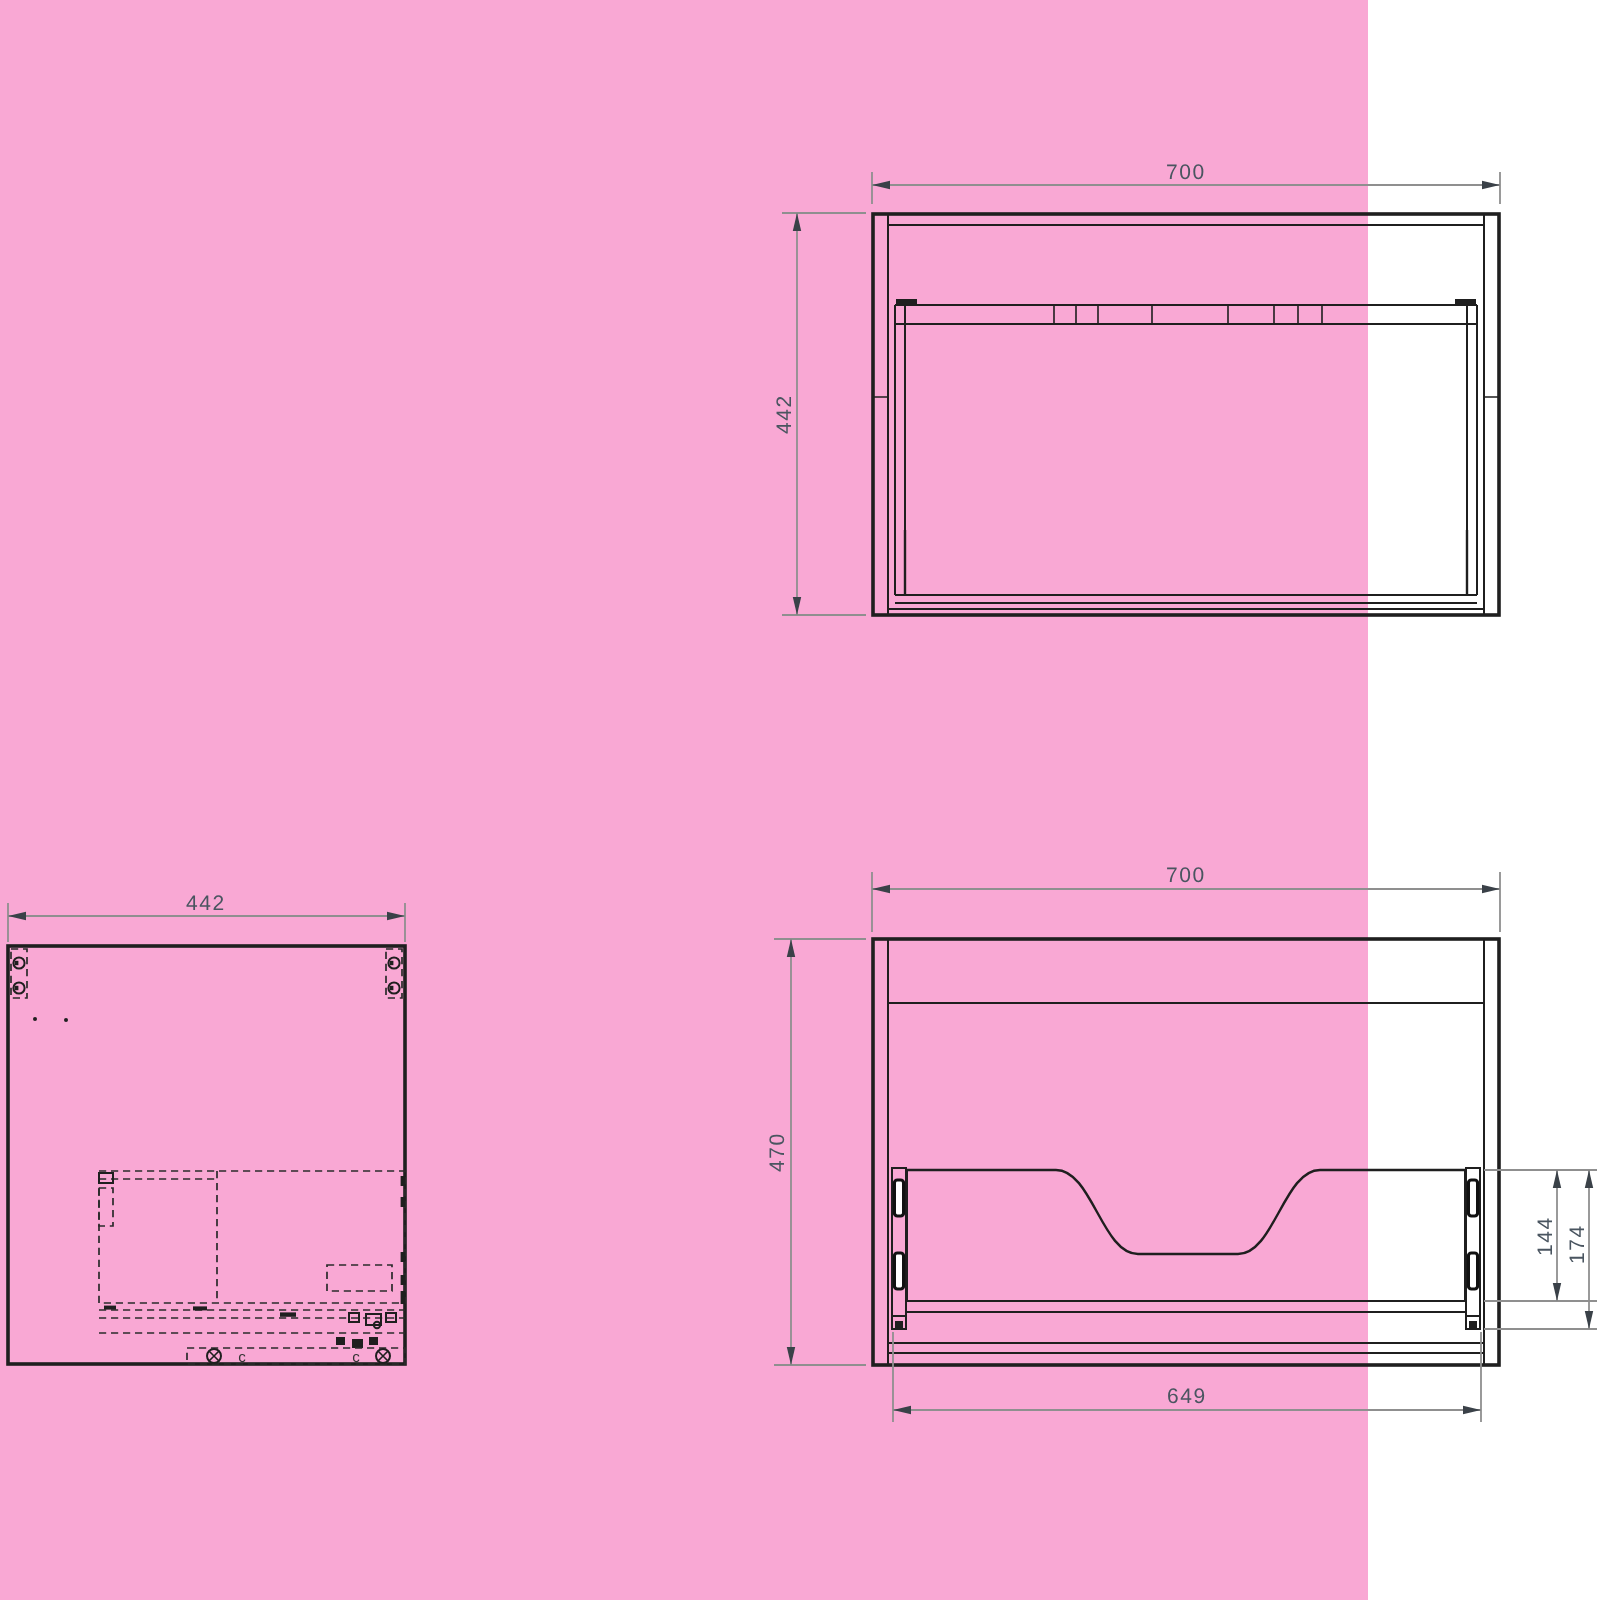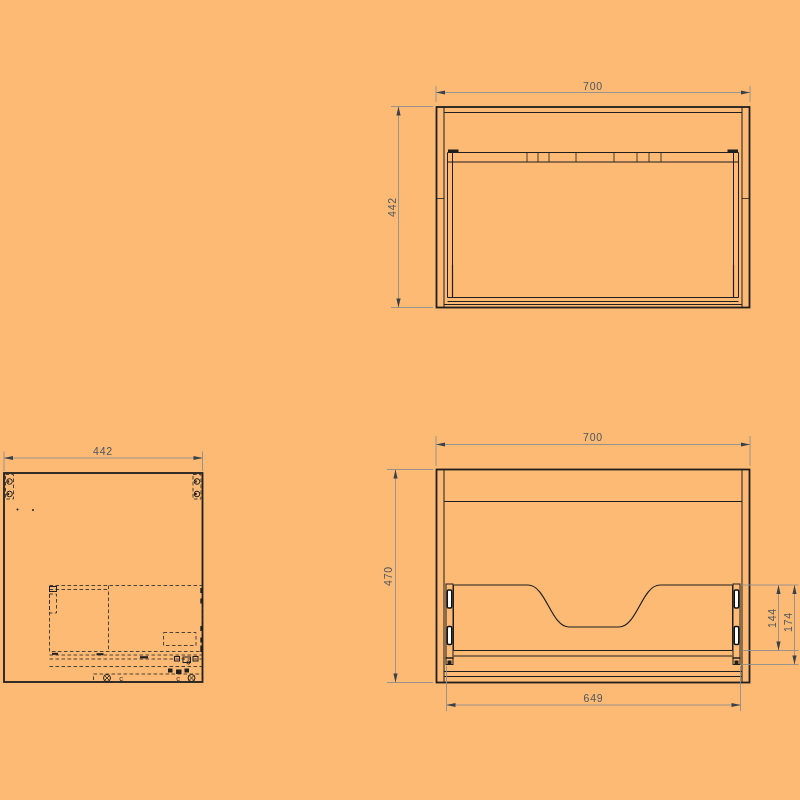--- a/index.html
+++ b/index.html
@@ -1,16 +1,16 @@
 <!DOCTYPE html>
 <html><head>
 <meta charset="utf-8">
 <style>
   html,body{margin:0;padding:0;background:#ffffff;width:800px;height:800px;overflow:hidden;}
-  .stage{position:relative;width:800px;height:800px;background:#fdba74;}
+  .stage{position:relative;width:684px;height:800px;background:#f9a8d4;}
   svg{display:block;}
   .p  {stroke:#1f1f1f;stroke-width:1;fill:none;}
   .pt {stroke:#1f1f1f;stroke-width:0.8;fill:none;}
   .p2 {stroke:#1f1f1f;stroke-width:1.8;fill:none;}
   .pc {stroke:#1f1f1f;stroke-width:1.2;fill:none;}
   .slot{stroke:#111;stroke-width:1.6;fill:#fff;}
   .d  {stroke:#8f8f8f;stroke-width:0.9;fill:none;}
   .dash{stroke:#2b2b2b;stroke-width:0.85;fill:none;stroke-dasharray:3.6 2.4;}
   .ah {fill:#3a4148;stroke:none;}
   .blk{fill:#1f1f1f;stroke:none;}

